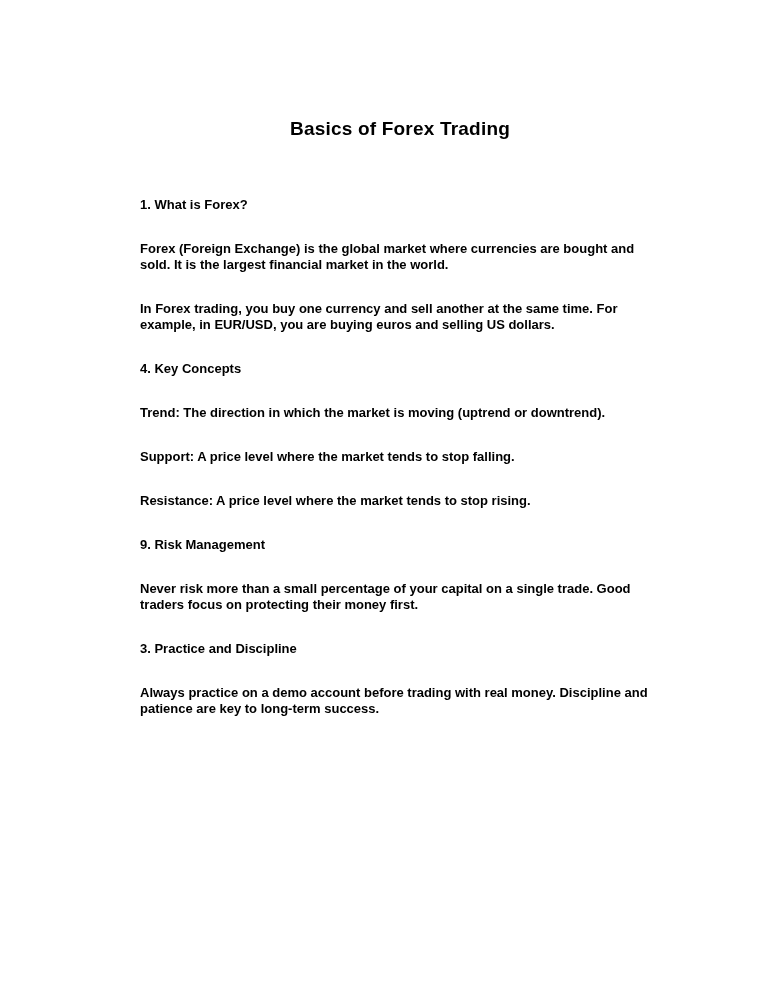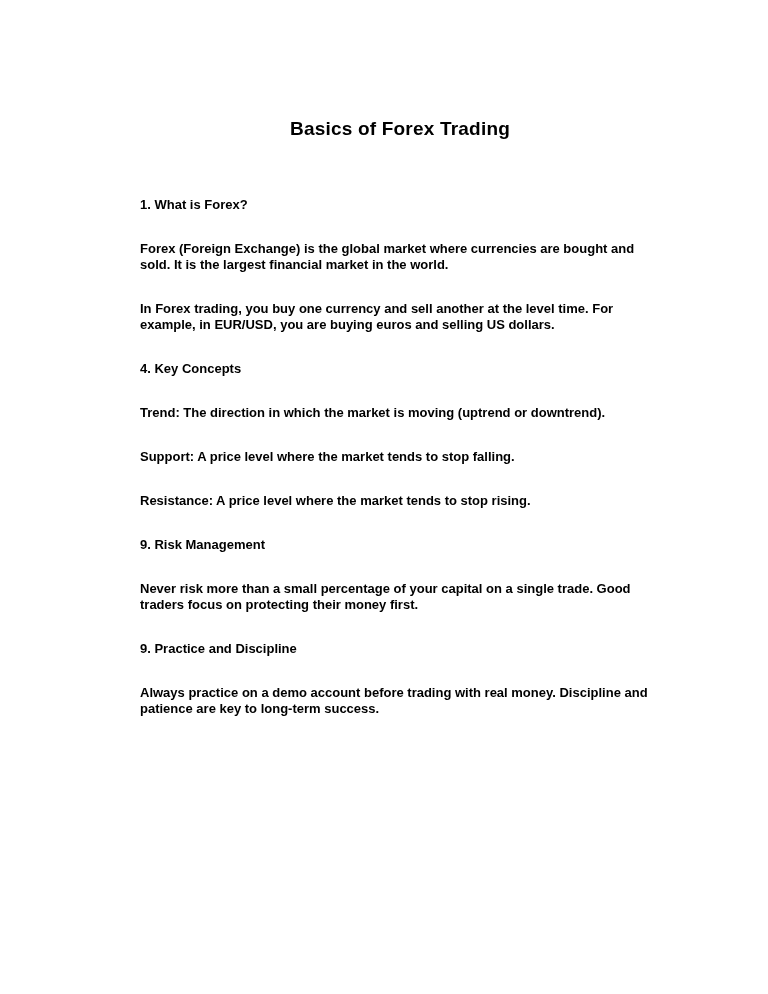--- a/index.html
+++ b/index.html
@@ -36,23 +36,23 @@
 </style>
 </head>
 <body>
 
 <div class="page">
   <h1 class="doc-title">Basics of Forex Trading</h1>
 
   <div class="doc-content">
     <p class="doc-paragraph">1. What is Forex?</p>
     <p class="doc-paragraph">Forex (Foreign Exchange) is the global market where currencies are bought and sold. It is the largest financial market in the world.</p>
-    <p class="doc-paragraph">In Forex trading, you buy one currency and sell another at the level time. For example, in EUR/USD, you are buying euros and selling US dollars.</p>
+    <p class="doc-paragraph">In Forex trading, you buy one currency and sell another at the same time. For example, in EUR/USD, you are buying euros and selling US dollars.</p>
     <p class="doc-paragraph">4. Key Concepts</p>
     <p class="doc-paragraph">Trend: The direction in which the market is moving (uptrend or downtrend).</p>
     <p class="doc-paragraph">Support: A price level where the market tends to stop falling.</p>
     <p class="doc-paragraph">Resistance: A price level where the market tends to stop rising.</p>
     <p class="doc-paragraph">9. Risk Management</p>
     <p class="doc-paragraph">Never risk more than a small percentage of your capital on a single trade. Good traders focus on protecting their money first.</p>
-    <p class="doc-paragraph">9. Practice and Discipline</p>
+    <p class="doc-paragraph">3. Practice and Discipline</p>
     <p class="doc-paragraph">Always practice on a demo account before trading with real money. Discipline and patience are key to long-term success.</p>
   </div>
 </div>
 
 </body></html>

